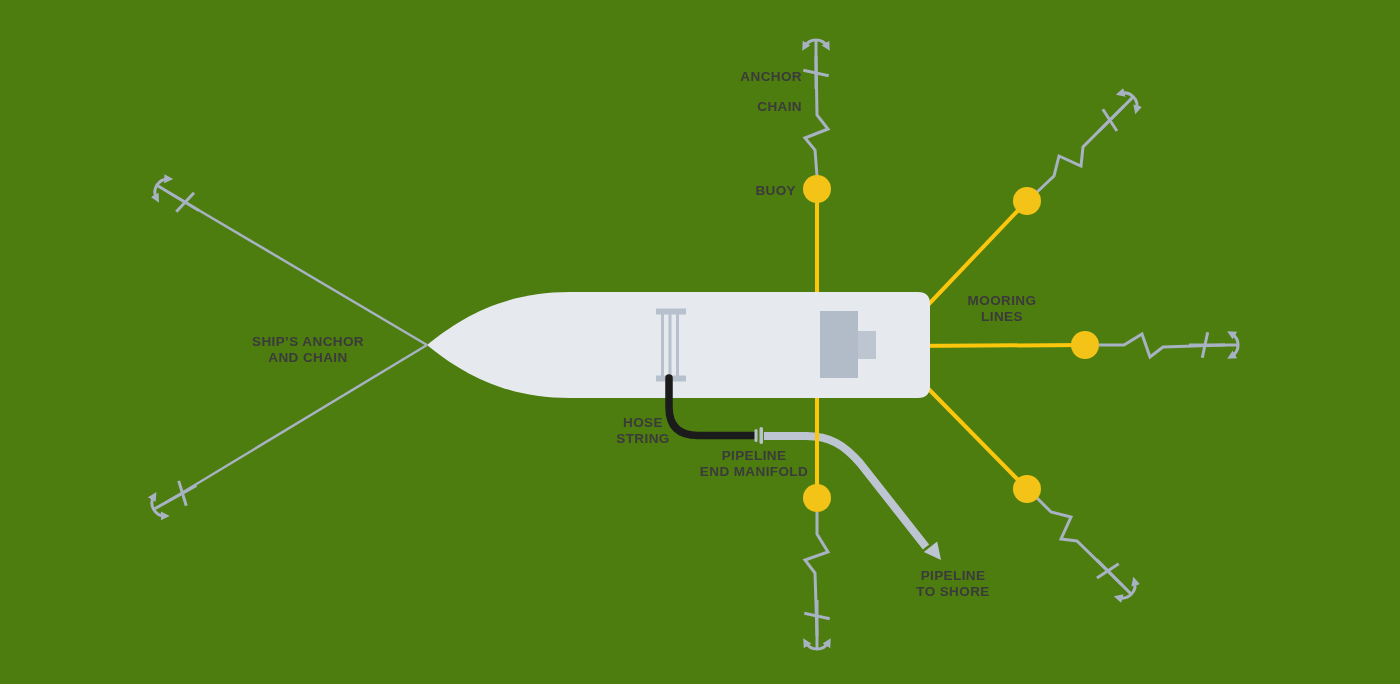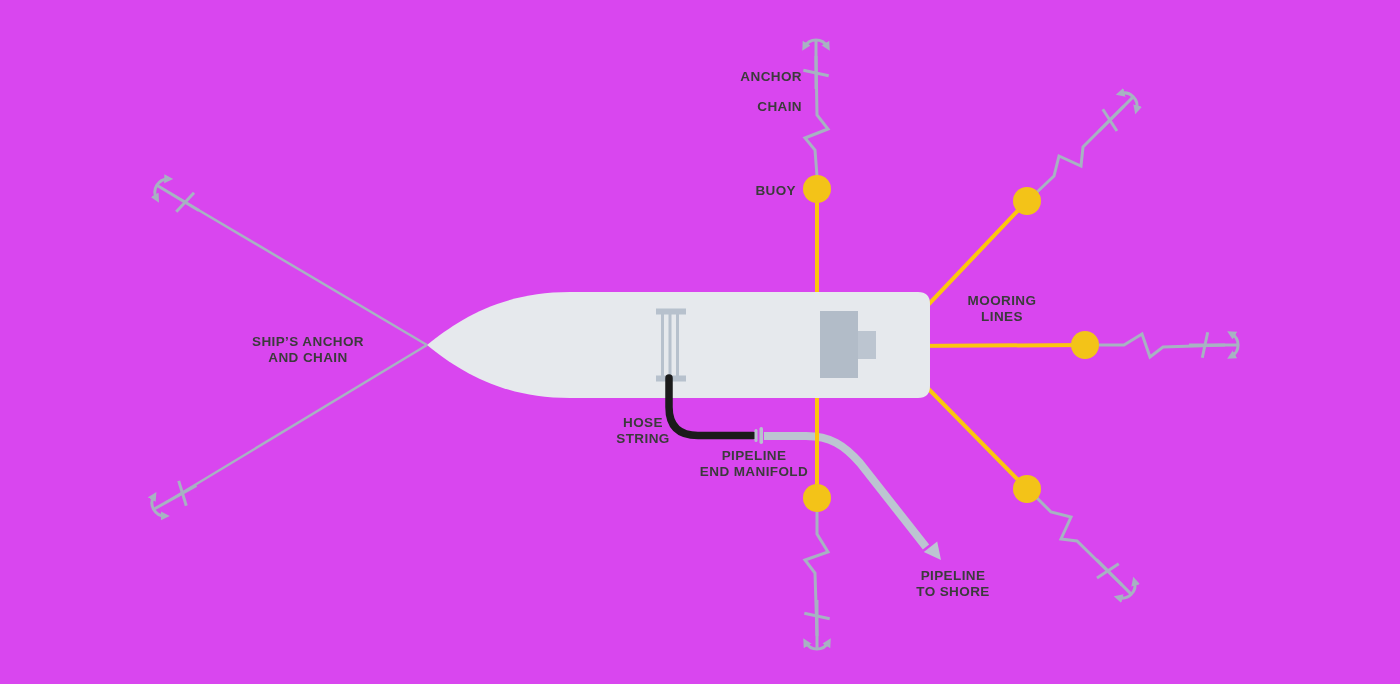--- a/index.html
+++ b/index.html
@@ -1,20 +1,20 @@
 <!DOCTYPE html>
 <html><head>
 <meta charset="utf-8">
 <style>
   html, body { margin: 0; padding: 0; background: #ffffff; }
   .stage {
     position: relative;
     width: 1400px;
     height: 684px;
-    background: #d946ef;
+    background: #4d7c0f;
     overflow: hidden;
     font-family: "Liberation Sans", sans-serif;
   }
   svg { display: block; }
   text {
     font-family: "Liberation Sans", sans-serif;
     font-weight: 700;
     font-size: 13.5px;
     letter-spacing: 0.4px;
   }

